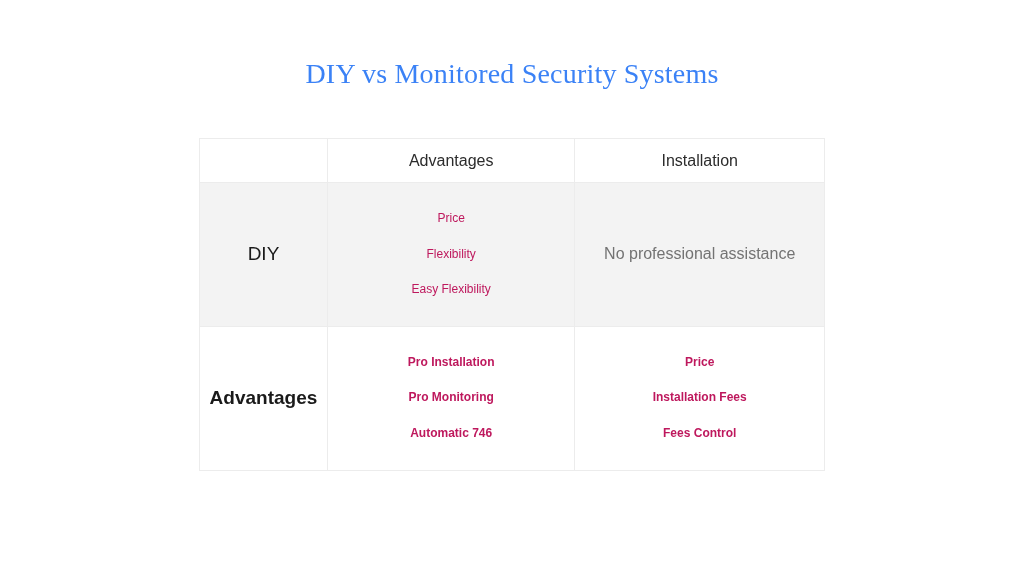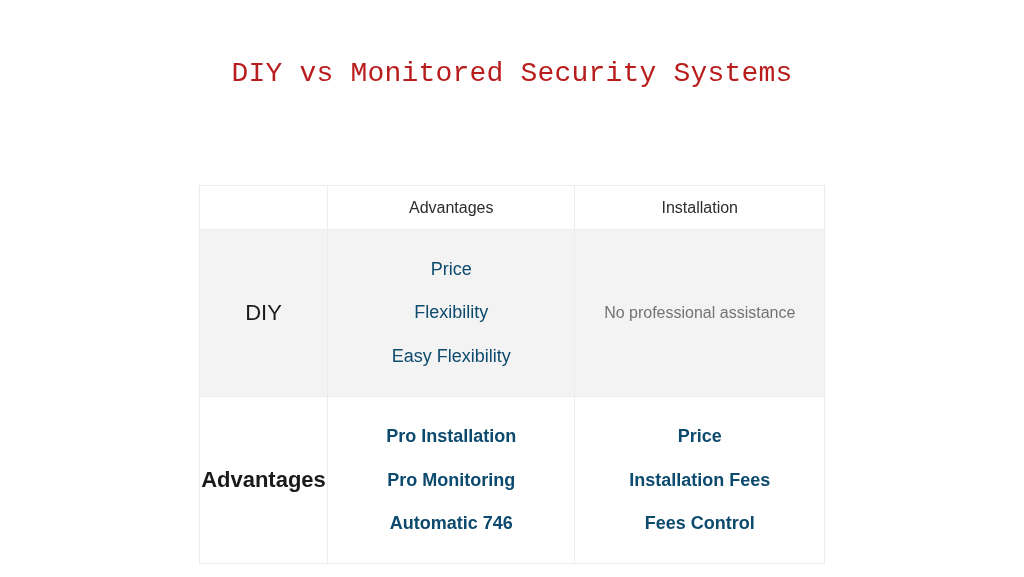--- a/index.html
+++ b/index.html
@@ -11,50 +11,49 @@
       width: 1024px;
       height: 577px;
       background: #ffffff;
       font-family: -apple-system, BlinkMacSystemFont, "Segoe UI", Helvetica, Arial, sans-serif;
       display: flex;
       flex-direction: column;
       align-items: center;
       padding-top: 58px;
     }
     .title {
-      font-family: Liberation Mono, monospace;
+      font-family: Liberation Serif, serif;
       font-size: 28px;
       font-weight: 500;
-      color: #b91c1c;
+      color: #3b82f6;
       letter-spacing: 0.2px;
       margin-bottom: 48px;
     }
     .comparison-table {
       border: 1px solid #ececec;
       width: 626px;
       border-collapse: collapse;
-      margin-top: 48px;
     }
     .comparison-table th,
     .comparison-table td {
       border: 1px solid #ececec;
       text-align: center;
       vertical-align: middle;
       font-weight: 400;
     }
     .header-row th {
       height: 44px;
       font-size: 16px;
       color: #2c2c2c;
       background: #ffffff;
       font-weight: 400;
     }
     .row-label {
       width: 128px;
-      font-size: 22px;
+      font-size: 19px;
       color: #1a1a1a;
     }
     .col-adv {
       width: 248px;
     }
     .col-dis {
       width: 250px;
     }
     .diy-row td {
       background: #f3f3f3;
@@ -64,22 +63,22 @@
     }
     .monitored-row td {
       background: #ffffff;
       font-weight: bold;
     }
     .cell-list {
       list-style: none;
       padding: 18px 10px;
     }
     .cell-list li {
-      font-size: 18px;
-      color: #0c4a6e;
+      font-size: 12px;
+      color: #be185d;
       line-height: 1.3;
       padding: 10px 0;
     }
     .single-item {
       font-size: 16px;
       color: #737373;
       padding: 20px 10px;
     }
   </style>
 </head>

